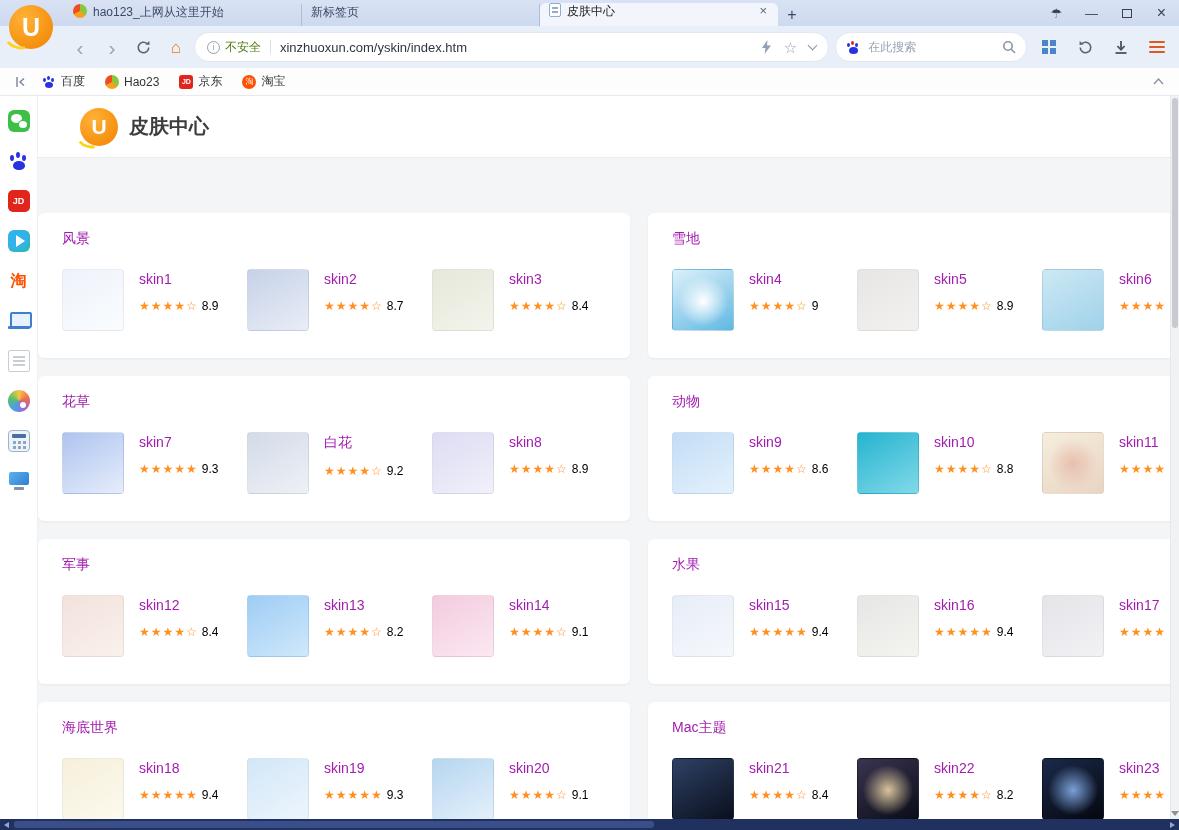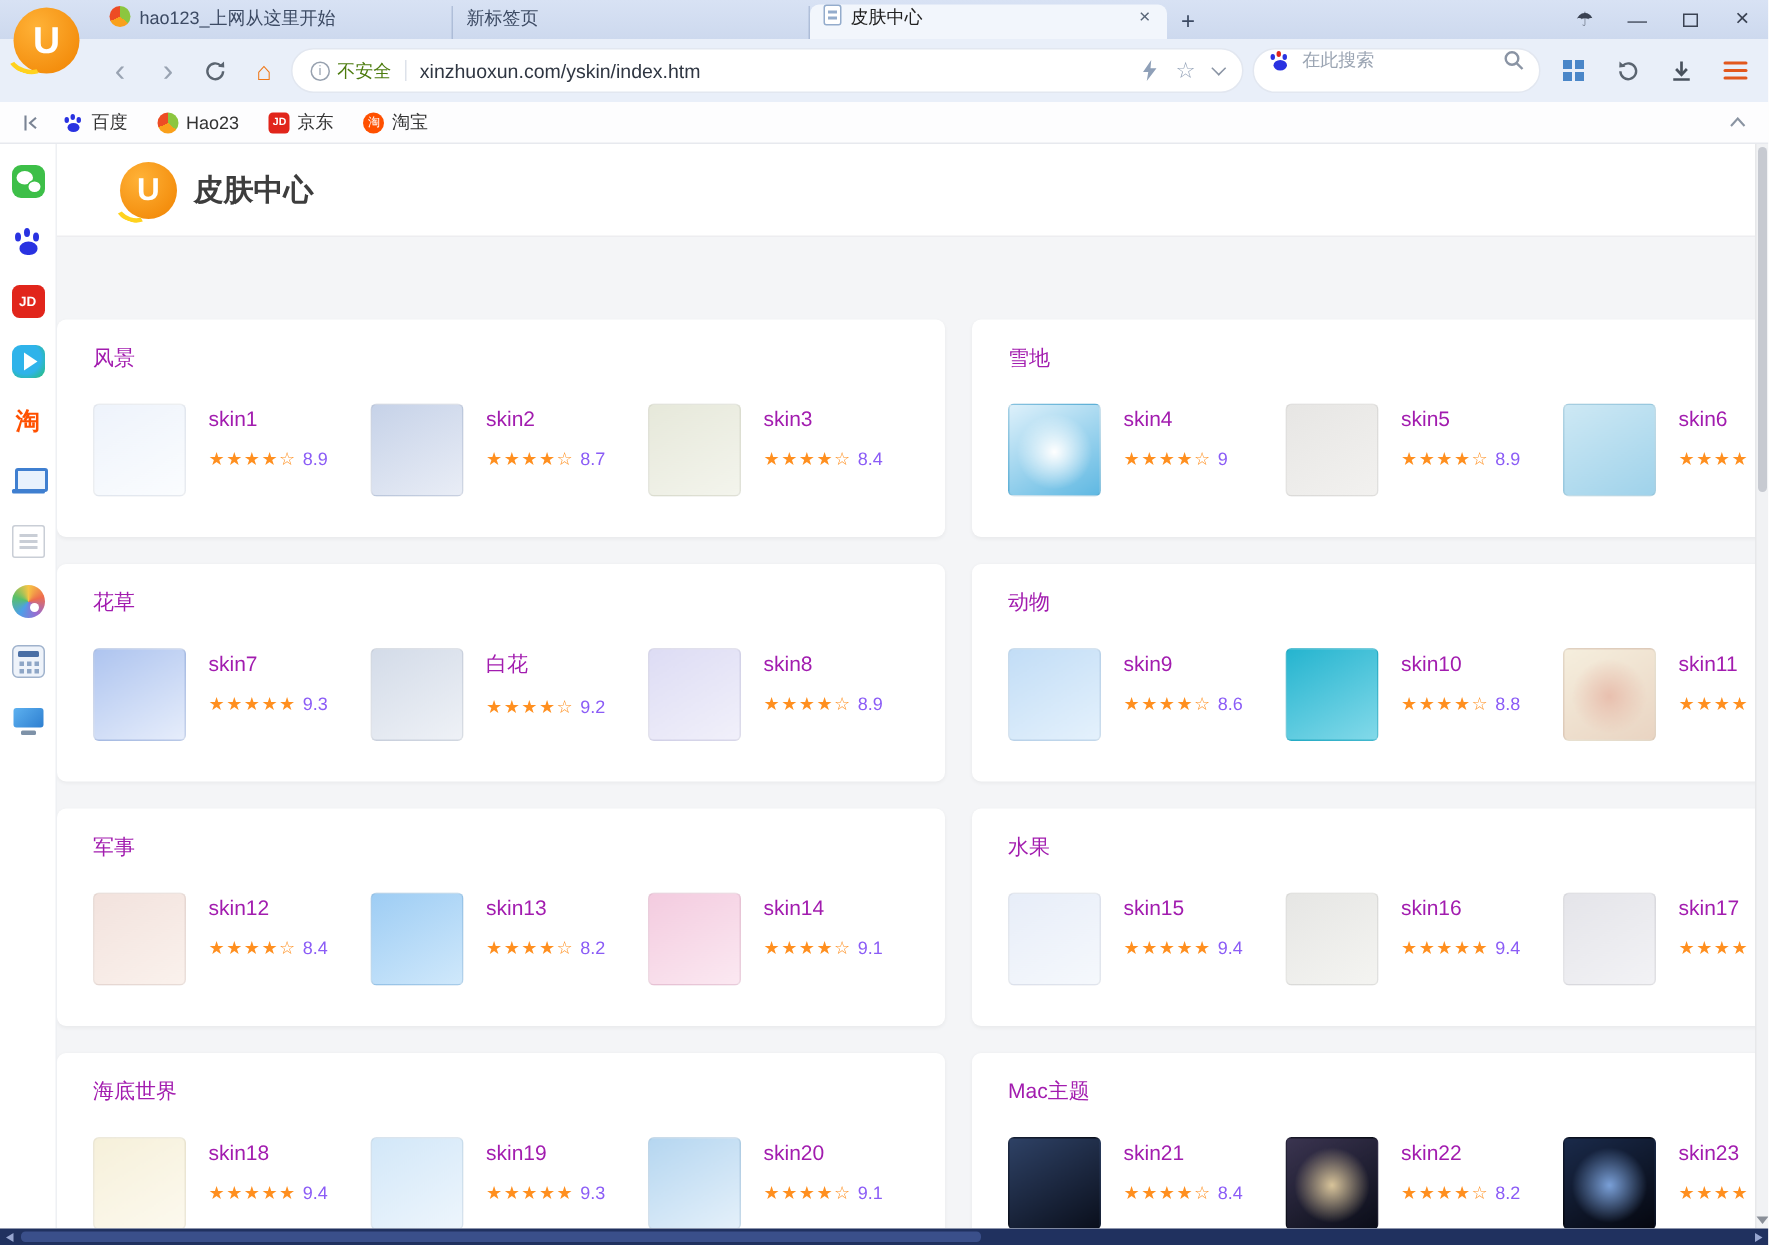--- a/index.html
+++ b/index.html
@@ -36,21 +36,21 @@
   .nav-btn.dark { color:#5a6470; }
   .nav-btn.home-btn { color:#f07818; font-size:17px; }
   .address-bar { width:636px; height:30px; background:#fff; border:1px solid #e2e7f0; border-radius:16px; display:flex; align-items:center; padding:0 12px; margin:0 2px; }
   .info-icon { width:13px; height:13px; border:1px solid #97a1af; border-radius:50%; color:#97a1af; font-size:9px; line-height:11px; text-align:center; flex:none; }
   .security-label { font-size:12px; color:#4d7c0f; margin-left:5px; white-space:nowrap; }
   .addr-divider { width:1px; height:14px; background:#dde2ea; margin:0 9px; }
   .url-text { font-size:13px; color:#2f3642; white-space:nowrap; overflow:hidden; flex:1; }
   .addr-right { display:flex; align-items:center; gap:12px; margin-left:8px; }
   .star-glyph { color:#97a5ba; font-size:15px; line-height:1; }
   .chev-down { width:7px; height:7px; border-right:1.5px solid #8a94a4; border-bottom:1.5px solid #8a94a4; transform:rotate(45deg); margin-top:-3px; }
-  .search-box { width:192px; height:30px; background:#fff; border:1px solid #e2e7f0; border-radius:16px; display:flex; align-items:flex-start; padding:0 10px; margin:12px 4px; }
+  .search-box { width:192px; height:30px; background:#fff; border:1px solid #e2e7f0; border-radius:16px; display:flex; align-items:center; padding:0 10px; margin:12px 4px; }
   .engine-icon { width:15px; height:15px; position:relative; flex:none; }
   .engine-icon::before { content:""; position:absolute; left:3px; bottom:1px; width:9px; height:7px; background:#2932e1; border-radius:50%; }
   .engine-icon::after { content:""; position:absolute; left:1px; top:3px; width:3px; height:4px; background:#2932e1; border-radius:50%;
     box-shadow:4px -2px 0 #e1251b, 8px 0 0 #2932e1; }
   .search-input { flex:1; border:none; outline:none; background:transparent; font-size:12px; color:#333; min-width:0; font-family:inherit; }
   .search-input::placeholder { color:#9aa4b2; }
   .tool-btn { width:36px; height:28px; display:flex; align-items:center; justify-content:center; }
   .ic-grid { width:6px; height:6px; background:#4a86c8; box-shadow:8px 0 0 #4a86c8, 0 8px 0 #4a86c8, 8px 8px 0 #4a86c8; margin:-8px 8px 0 0; }
   .hamburger { display:flex; flex-direction:column; gap:3px; }
   .hamburger span { width:16px; height:2px; background:#e2571d; border-radius:1px; }
@@ -110,21 +110,21 @@
   .skin-grid { display:grid; grid-template-columns:592px 592px; column-gap:18px; row-gap:18px; width:1202px; }
   .panel { background:#fff; border-radius:6px; height:145px; padding:16px 8px 0 24px; box-shadow:0 1px 3px rgba(0,0,0,.05); overflow:hidden; }
   .panel-title { font-size:14px; font-weight:normal; color:#a21caf; line-height:18px; margin-bottom:22px; }
   .skin-row { display:flex; }
   .skin-item { width:185px; flex:none; display:flex; }
   .skin-thumb { width:62px; height:62px; border-radius:4px; border:1px solid rgba(0,0,0,.05); flex:none; background:#eee; }
   .skin-info { margin-left:15px; padding-top:2px; min-width:0; }
   .skin-name { font-size:14px; color:#a21caf; white-space:nowrap; }
   .skin-rating { margin-top:12px; display:flex; align-items:center; white-space:nowrap; }
   .skin-stars { color:#ff8f1f; font-size:12px; letter-spacing:1px; }
-  .skin-score { color:#8b5cf6; font-size:12px; margin-left:4px; }
+  .skin-score { color:#000000; font-size:12px; margin-left:4px; }
 
   
   .v-scroll { width:9px; background:#f1f2f4; border-left:1px solid #e7e8ea; display:flex; flex-direction:column; align-items:center; flex:none; }
   .v-thumb { width:6px; height:230px; margin-top:2px; background:#c7cad1; border-radius:3px; }
   .v-down { margin-top:auto; margin-bottom:3px; width:0; height:0; border-left:4px solid transparent; border-right:4px solid transparent; border-top:5px solid #8a8f98; }
   .h-scroll { height:11px; background:#20315f; display:flex; align-items:center; position:relative; flex:none; }
   .h-left { margin-left:4px; width:0; height:0; border-top:3.5px solid transparent; border-bottom:3.5px solid transparent; border-right:5px solid #97a6d0; }
   .h-right { margin-left:auto; margin-right:4px; width:0; height:0; border-top:3.5px solid transparent; border-bottom:3.5px solid transparent; border-left:5px solid #97a6d0; }
   .h-thumb { position:absolute; left:14px; top:2px; bottom:2px; width:640px; background:#3a4f8a; border-radius:3px; }
 </style>

